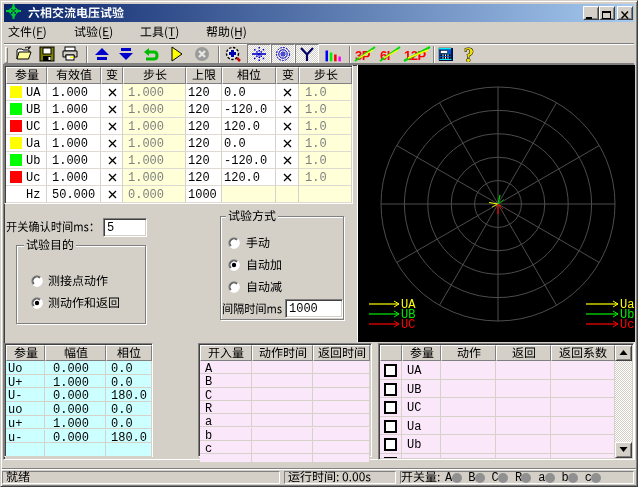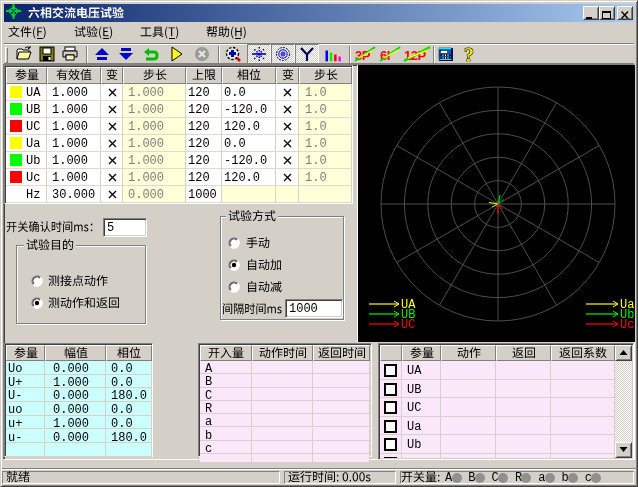--- a/index.html
+++ b/index.html
@@ -342,21 +342,21 @@
 <div class="abs mono" style="left:305px;top:171px;color:#808080">1.0</div>
 <div class="abs" style="left:6px;top:186px;width:41px;height:17px;background:#fff;border-right:1px solid #d6d2ca;border-bottom:1px solid #dedad2"></div>
 <div class="abs" style="left:47px;top:186px;width:54px;height:17px;background:#fff;border-right:1px solid #d6d2ca;border-bottom:1px solid #dedad2"></div>
 <div class="abs" style="left:101px;top:186px;width:22px;height:17px;background:#fff;border-right:1px solid #d6d2ca;border-bottom:1px solid #dedad2"></div>
 <div class="abs" style="left:123px;top:186px;width:63px;height:17px;background:#ffffd8;border-right:1px solid #d6d2ca;border-bottom:1px solid #dedad2"></div>
 <div class="abs" style="left:186px;top:186px;width:36px;height:17px;background:#fff;border-right:1px solid #d6d2ca;border-bottom:1px solid #dedad2"></div>
 <div class="abs" style="left:222px;top:186px;width:54px;height:17px;background:#ffffd8;border-right:1px solid #d6d2ca;border-bottom:1px solid #dedad2"></div>
 <div class="abs" style="left:276px;top:186px;width:23px;height:17px;background:#ffffd8;border-right:1px solid #d6d2ca;border-bottom:1px solid #dedad2"></div>
 <div class="abs" style="left:299px;top:186px;width:53px;height:17px;background:#ffffd8;border-right:1px solid #d6d2ca;border-bottom:1px solid #dedad2"></div>
 <div class="abs mono" style="left:26px;top:188px;color:#000">Hz</div>
-<div class="abs mono" style="left:52px;top:188px;color:#000">30.000</div>
+<div class="abs mono" style="left:52px;top:188px;color:#000">50.000</div>
 <svg class="abs" style="left:108px;top:190px" width="9" height="9" viewBox="0 0 9 9">
     <path d="M1 1 L8 8 M8 1 L1 8" stroke="#000" stroke-width="1.3"></path>
   </svg>
 <div class="abs mono" style="left:128px;top:188px;color:#808080">0.000</div>
 <div class="abs mono" style="left:188px;top:188px;color:#000">1000</div>
 <div class="abs" style="left:357px;top:65px;width:1px;height:277px;background:#fff"></div>
 <svg class="abs" style="left:358px;top:65px;background:#000" width="277" height="277" viewBox="0 0 277 277">
     <circle cx="140" cy="139" r="23.4" fill="none" stroke="#4d4d4d"></circle>
     <circle cx="140" cy="139" r="46.8" fill="none" stroke="#4d4d4d"></circle>
     <circle cx="140" cy="139" r="70.2" fill="none" stroke="#4d4d4d"></circle>

